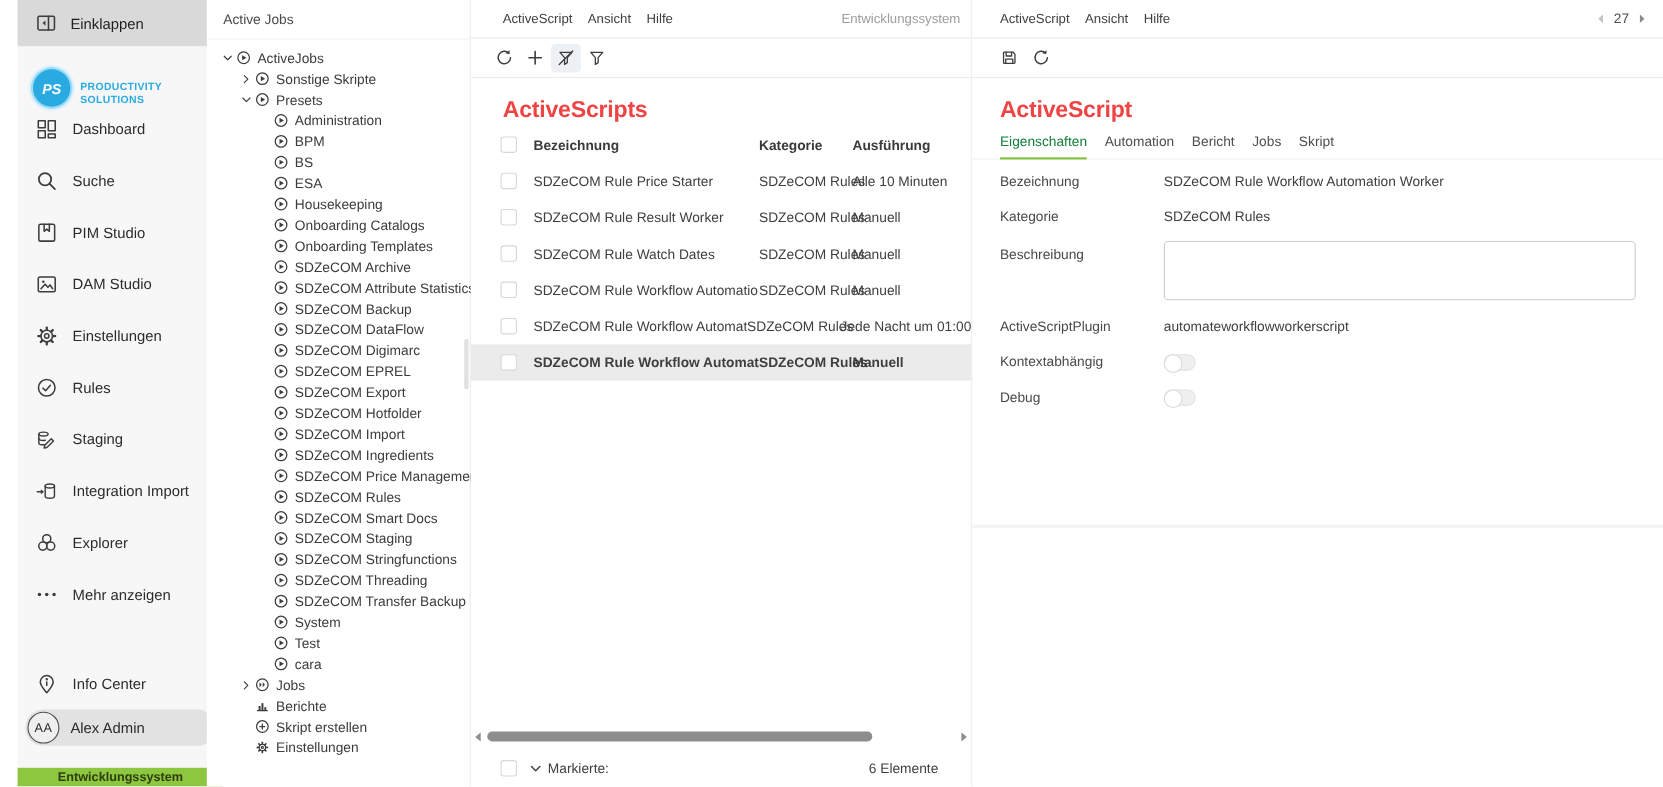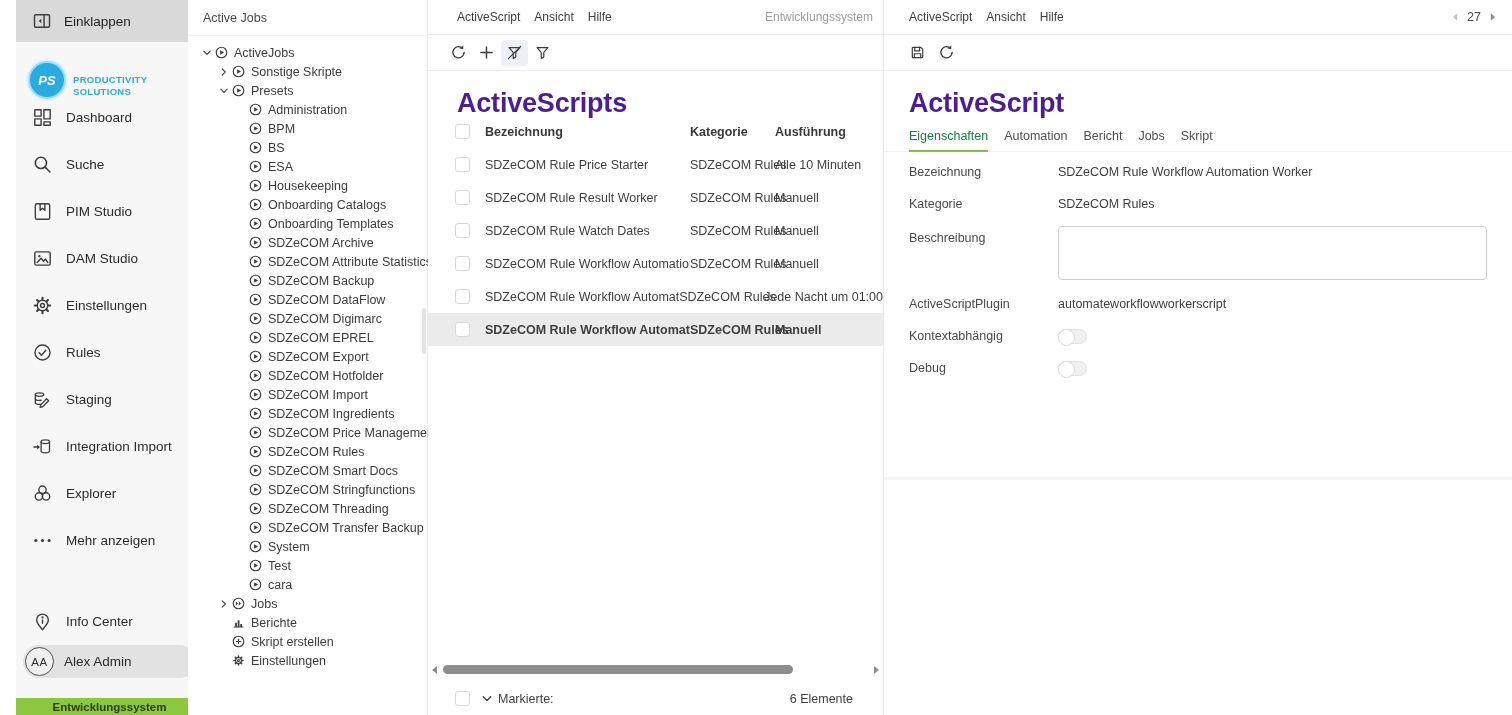--- a/index.html
+++ b/index.html
@@ -35,21 +35,21 @@
 
   
   .menubar{height:35px;border-bottom:1px solid #ececec;display:flex;align-items:center;justify-content:space-between;padding:0 10px 0 29px}
   .menu-items{display:flex;gap:14px}
   .menu-item{font-size:12px;color:#3f3f3f;cursor:pointer}
   .env-text{font-size:12px;color:#9d9d9d}
   .toolbar{height:36px;border-bottom:1px solid #ececec;display:flex;align-items:center;gap:1px;padding-left:17px}
   .tool-btn{width:27px;height:26px;display:flex;align-items:center;justify-content:center;background:transparent;border:0;border-radius:4px;cursor:pointer}
   .tool-btn.active{background:#edf0f4}
   .ic17{width:17px;height:17px;display:block}
-  .panel-title{margin:17px 0 0 29px;font-size:27px;font-weight:700;color:#4c1d95;letter-spacing:-.2px}
+  .panel-title{margin:17px 0 0 29px;font-size:21px;font-weight:700;color:#ef4444;letter-spacing:-.2px}
 
   
   .list-panel{left:428px;width:456px;border-right:1px solid #e8e8e8}
   .tbl{position:absolute;top:115px;left:0;right:0}
   .tbl-head{height:33px;display:flex;align-items:center;font-weight:700;color:#3a3a3a}
   .tbl-row{height:33px;display:flex;align-items:center;color:#3f3f3f;cursor:pointer}
   .tbl-row.selected{background:#ebebeb;font-weight:700}
   .cbx{width:15px;height:15px;flex:0 0 15px;margin-left:27px;border:1px solid #d8d8d8;border-radius:3px;background:#fff;cursor:pointer}
   .c-name{margin-left:15px;width:205px;overflow:hidden;white-space:nowrap}
   .c-cat{width:85px;white-space:nowrap}
@@ -507,20 +507,30 @@
         <span class="chev"></span>
         <span class="node-ic">
           <svg viewBox="0 0 16 16" fill="none" stroke="#3d3d3d" stroke-width="1.4" stroke-linecap="round" stroke-linejoin="round" style="width:100%;height:100%;display:block">
             <circle cx="8" cy="8" r="6.5"></circle>
             <path d="M6.3 5.1L11.2 8l-4.9 2.9z" fill="#3d3d3d" stroke="none"></path>
           </svg>
         </span>
         <span>SDZeCOM Smart Docs</span>
       </div>
 
+      <div class="tree-row lvl-2">
+        <span class="chev"></span>
+        <span class="node-ic">
+          <svg viewBox="0 0 16 16" fill="none" stroke="#3d3d3d" stroke-width="1.4" stroke-linecap="round" stroke-linejoin="round" style="width:100%;height:100%;display:block">
+            <circle cx="8" cy="8" r="6.5"></circle>
+            <path d="M6.3 5.1L11.2 8l-4.9 2.9z" fill="#3d3d3d" stroke="none"></path>
+          </svg>
+        </span>
+        <span>SDZeCOM Staging</span>
+      </div>
 
       <div class="tree-row lvl-2">
         <span class="chev"></span>
         <span class="node-ic">
           <svg viewBox="0 0 16 16" fill="none" stroke="#3d3d3d" stroke-width="1.4" stroke-linecap="round" stroke-linejoin="round" style="width:100%;height:100%;display:block">
             <circle cx="8" cy="8" r="6.5"></circle>
             <path d="M6.3 5.1L11.2 8l-4.9 2.9z" fill="#3d3d3d" stroke="none"></path>
           </svg>
         </span>
         <span>SDZeCOM Stringfunctions</span>

